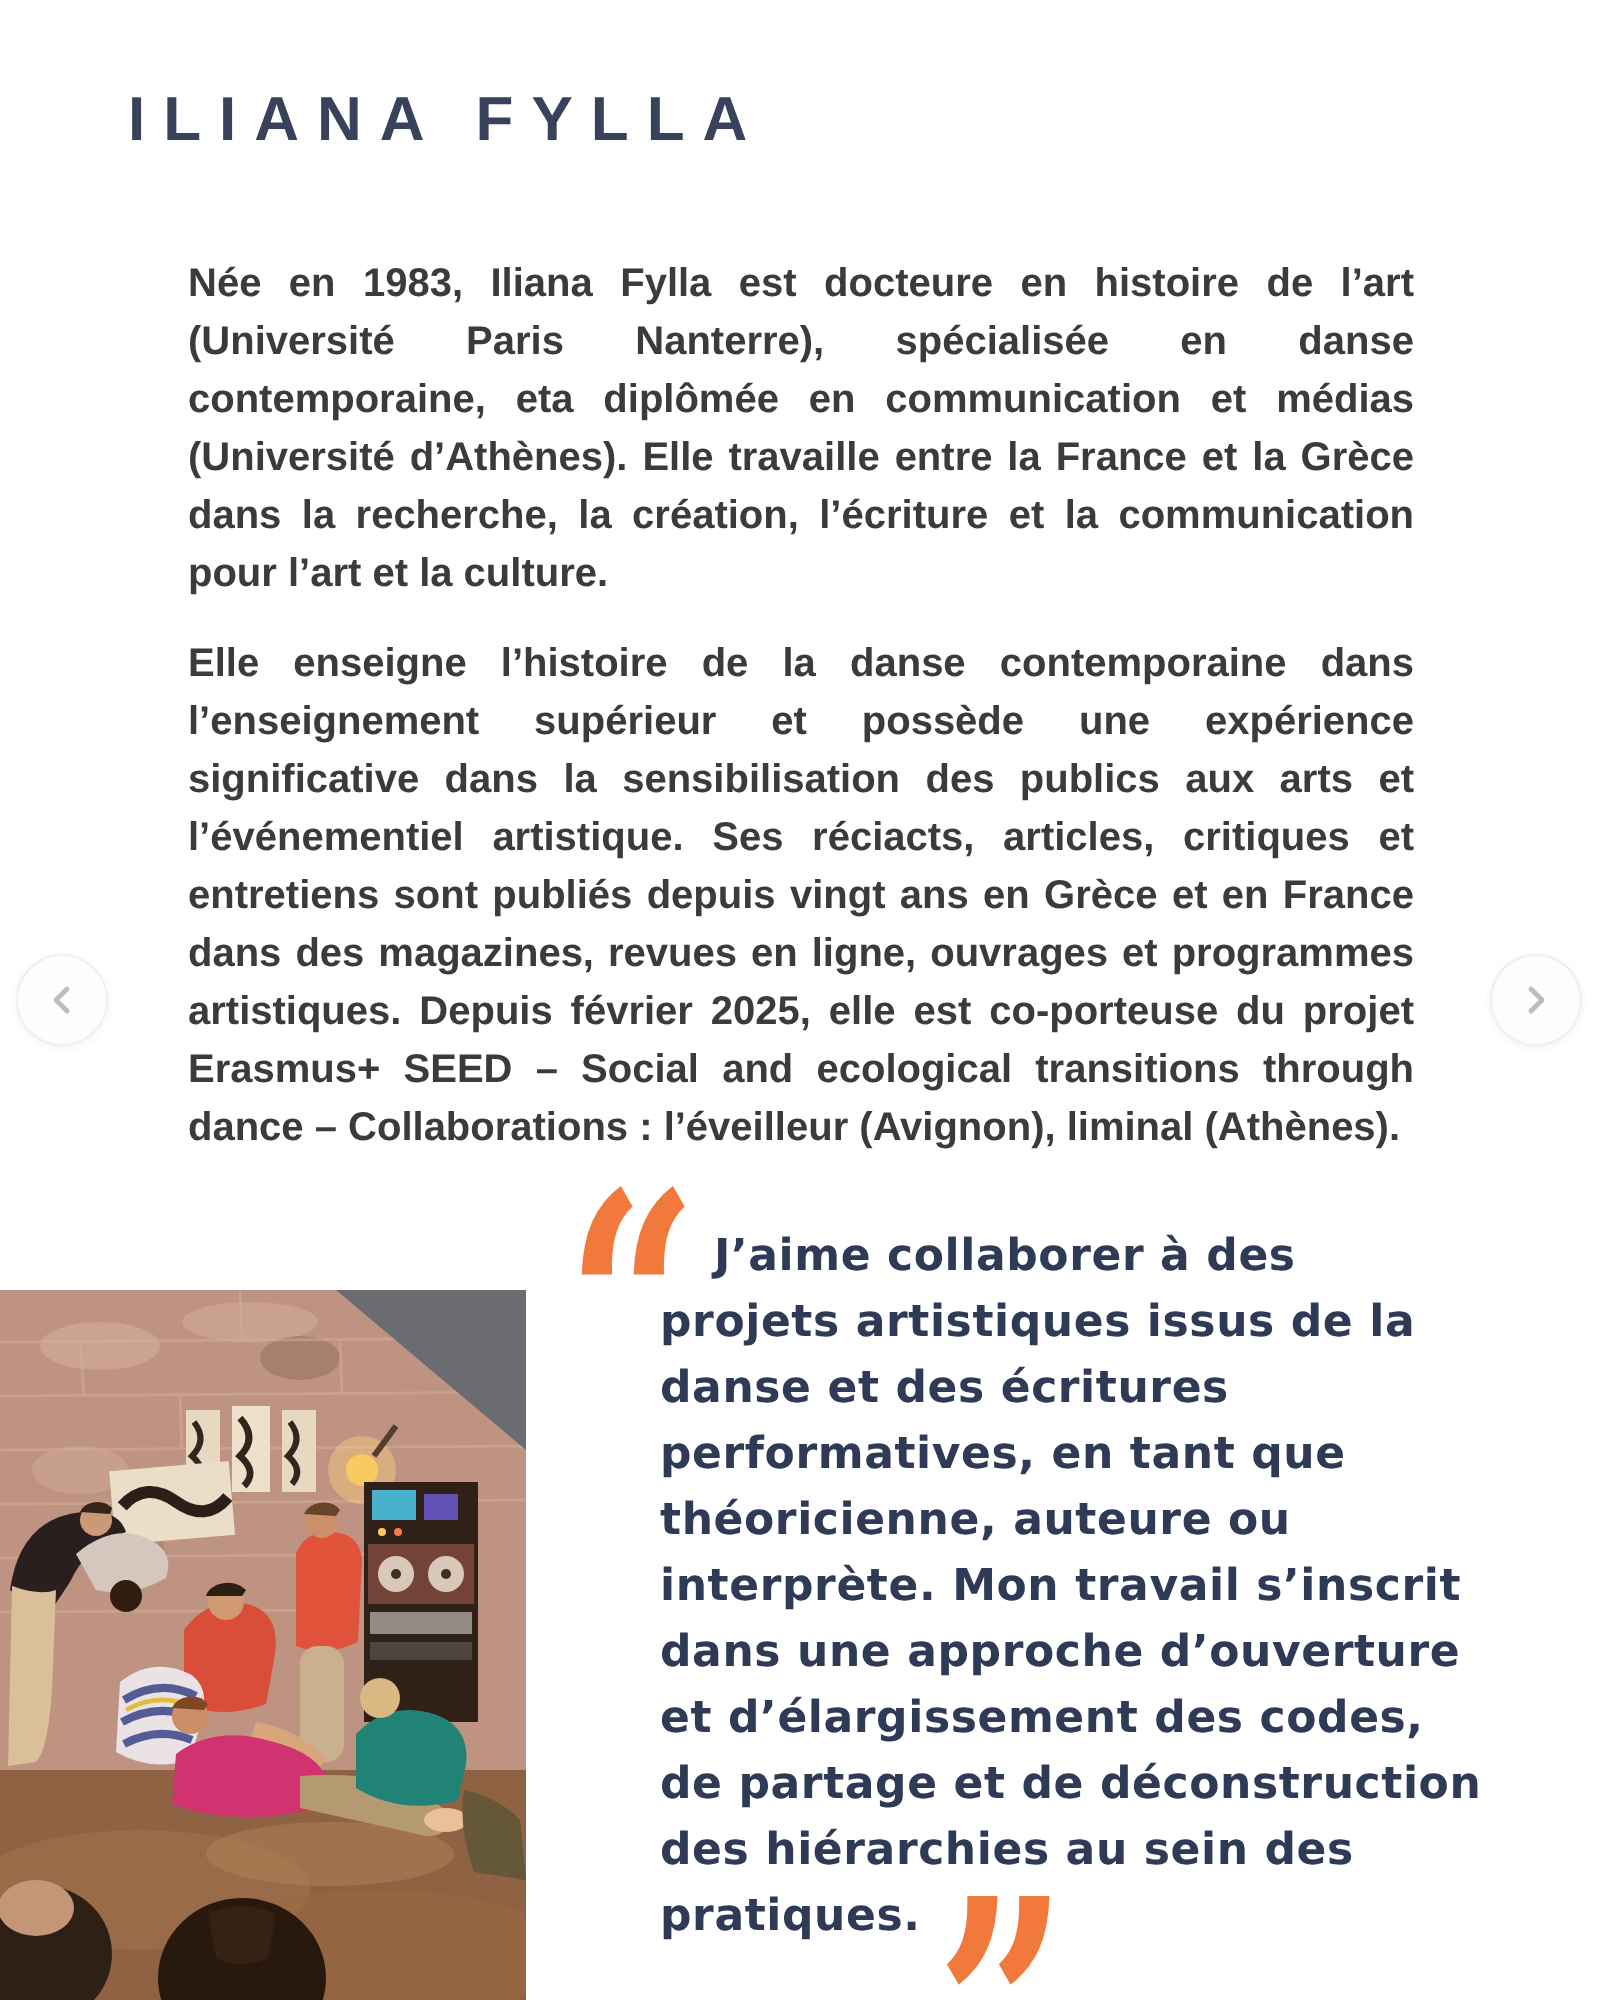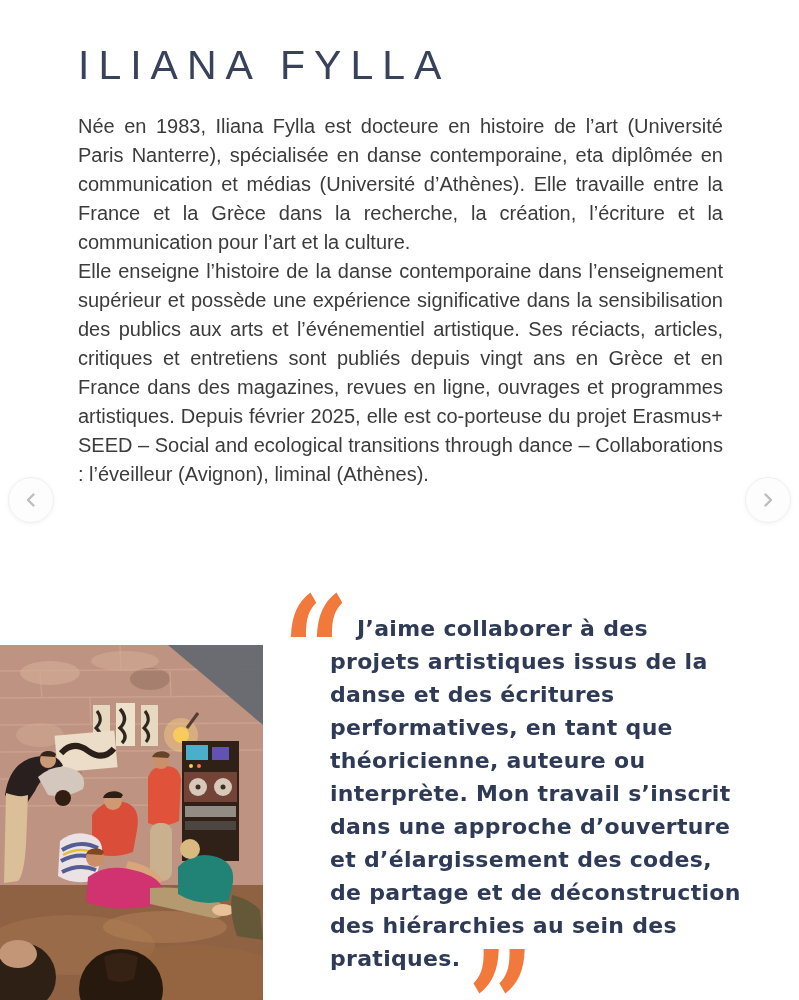--- a/index.html
+++ b/index.html
@@ -6,30 +6,30 @@
     --accent:#F2793C; --navy:#2E3A56; --title:#38425B; --body:#3B3B3B;
   }
   *{margin:0;padding:0;box-sizing:border-box;}
   html,body{background:#fff;}
   .page{
     position:relative;width:799px;height:1000px;margin:0 auto;
     background:#fff;overflow:hidden;
     font-family:"Liberation Sans",sans-serif;
   }
   .page-title{
-    position:absolute;left:78px;top:42px;
-    font-size:41px;font-weight:400;letter-spacing:9px;
+    position:absolute;left:64px;top:42px;
+    font-size:31px;font-weight:700;letter-spacing:9px;
     color:var(--title);white-space:nowrap;
   }
   .bio{
     position:absolute;left:78px;top:112px;width:645px;
     font-size:20px;line-height:29px;color:var(--body);
     text-align:justify;
   }
-  .bio p{margin:0;}
+  .bio p{margin:16px;font-weight:bold;}
   .carousel-btn{
     position:absolute;top:477px;width:46px;height:46px;border-radius:50%;
     background:#fdfdfd;border:1px solid #f0f0f0;
     box-shadow:0 1px 5px rgba(0,0,0,.05);
     display:flex;align-items:center;justify-content:center;
     cursor:pointer;padding:0;
   }
   .carousel-btn.prev{left:8px;}
   .carousel-btn.next{left:745px;}
   .carousel-btn svg{display:block;}

